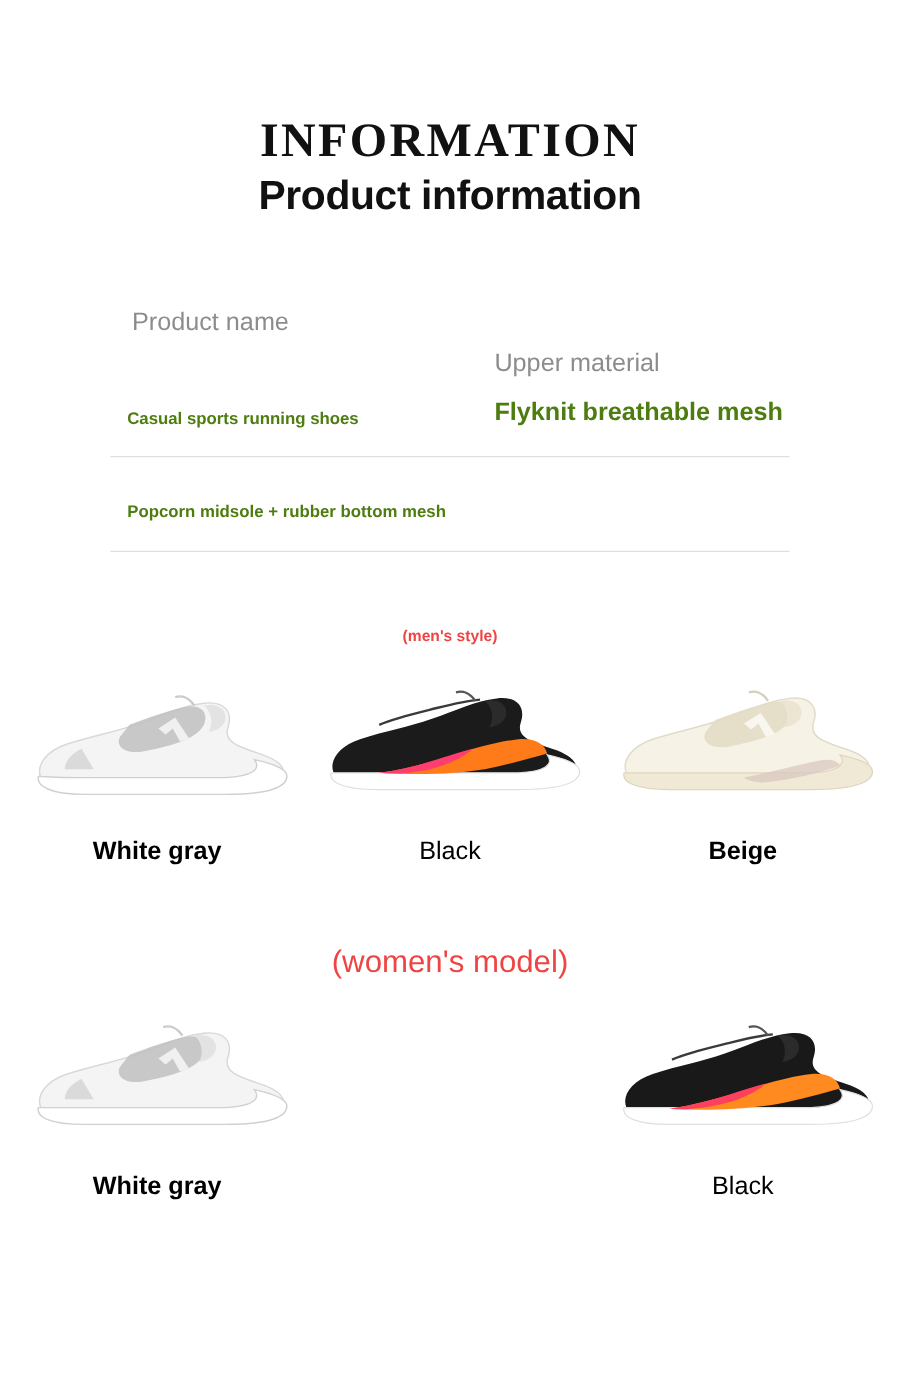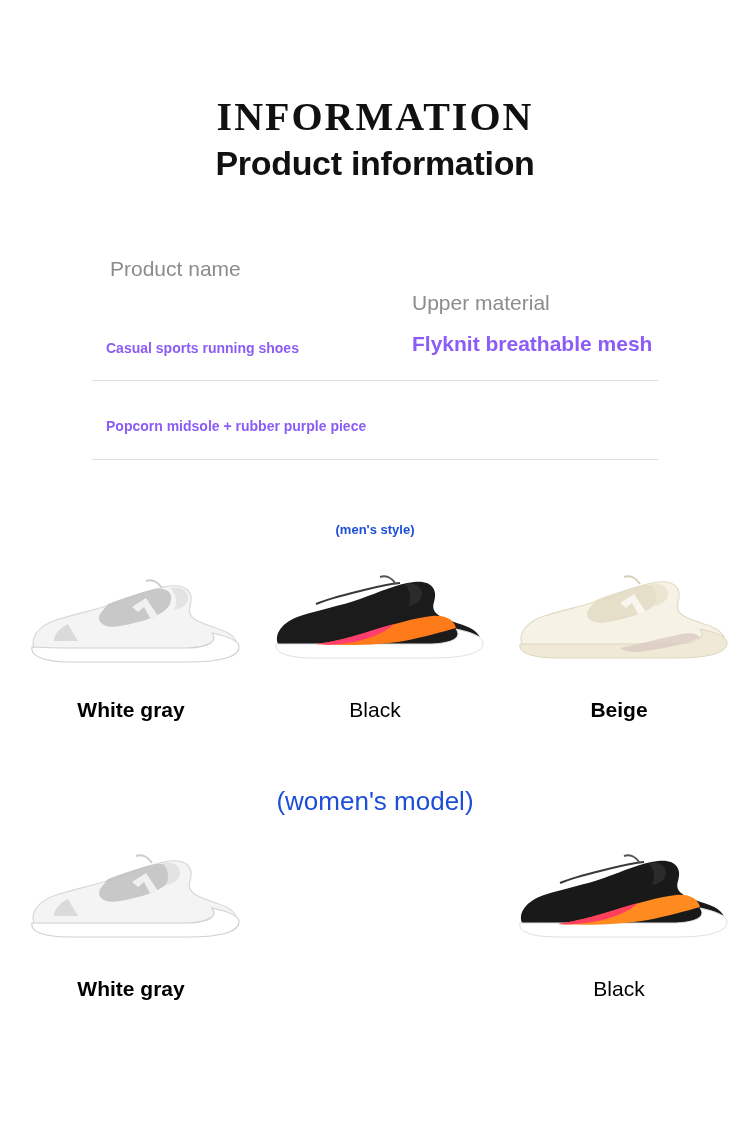--- a/index.html
+++ b/index.html
@@ -60,39 +60,39 @@
   .spec-col.left  { width: 320px; gap: 44px; }
   .spec-col.right { width: 246px; }
   .spec-label {
     font-size: 21px;
     color: #8c8c8c;
     font-weight: 400;
     line-height: 1.5;
   }
   .spec-value {
     font-size: 14px;
-    color: #8b5cf6;
+    color: #4d7c0f;
     font-weight: 600;
     margin-top: 10px;
     line-height: 1.4;
   }
   .spec-value.big {
     font-size: 21px;
     font-weight: 700;
   }
   .spec-col.left .spec-label { padding-left: 18px; }
   .spec-col.left .spec-value { padding-left: 14px; }
 
   
   .group-caption {
     text-align: center;
     margin-top: 62px;
     font-size: 13px;
     font-weight: 600;
-    color: #1d4ed8;
+    color: #ef4444;
     line-height: 1.25;
   }
   .group-caption.big {
     font-size: 26px;
     font-weight: 400;
     margin-top: 63px;
   }
   .grid {
     display: flex;
     justify-content: space-between;
@@ -139,21 +139,21 @@
         <div class="spec-value">Casual sports running shoes</div>
       </div>
       <div class="spec-col right">
         <div class="spec-label">Upper material</div>
         <div class="spec-value big">Flyknit breathable mesh</div>
       </div>
     </div>
 
     <div class="spec-row with-rule">
       <div class="spec-col left">
-        <div class="spec-value">Popcorn midsole + rubber purple piece</div>
+        <div class="spec-value">Popcorn midsole + rubber bottom mesh</div>
       </div>
     </div>
 
   </div>
 
   <div class="group-caption">(men's style)</div>
   <div class="grid">
 
     <div class="cell">
       <div class="shoe-box">

